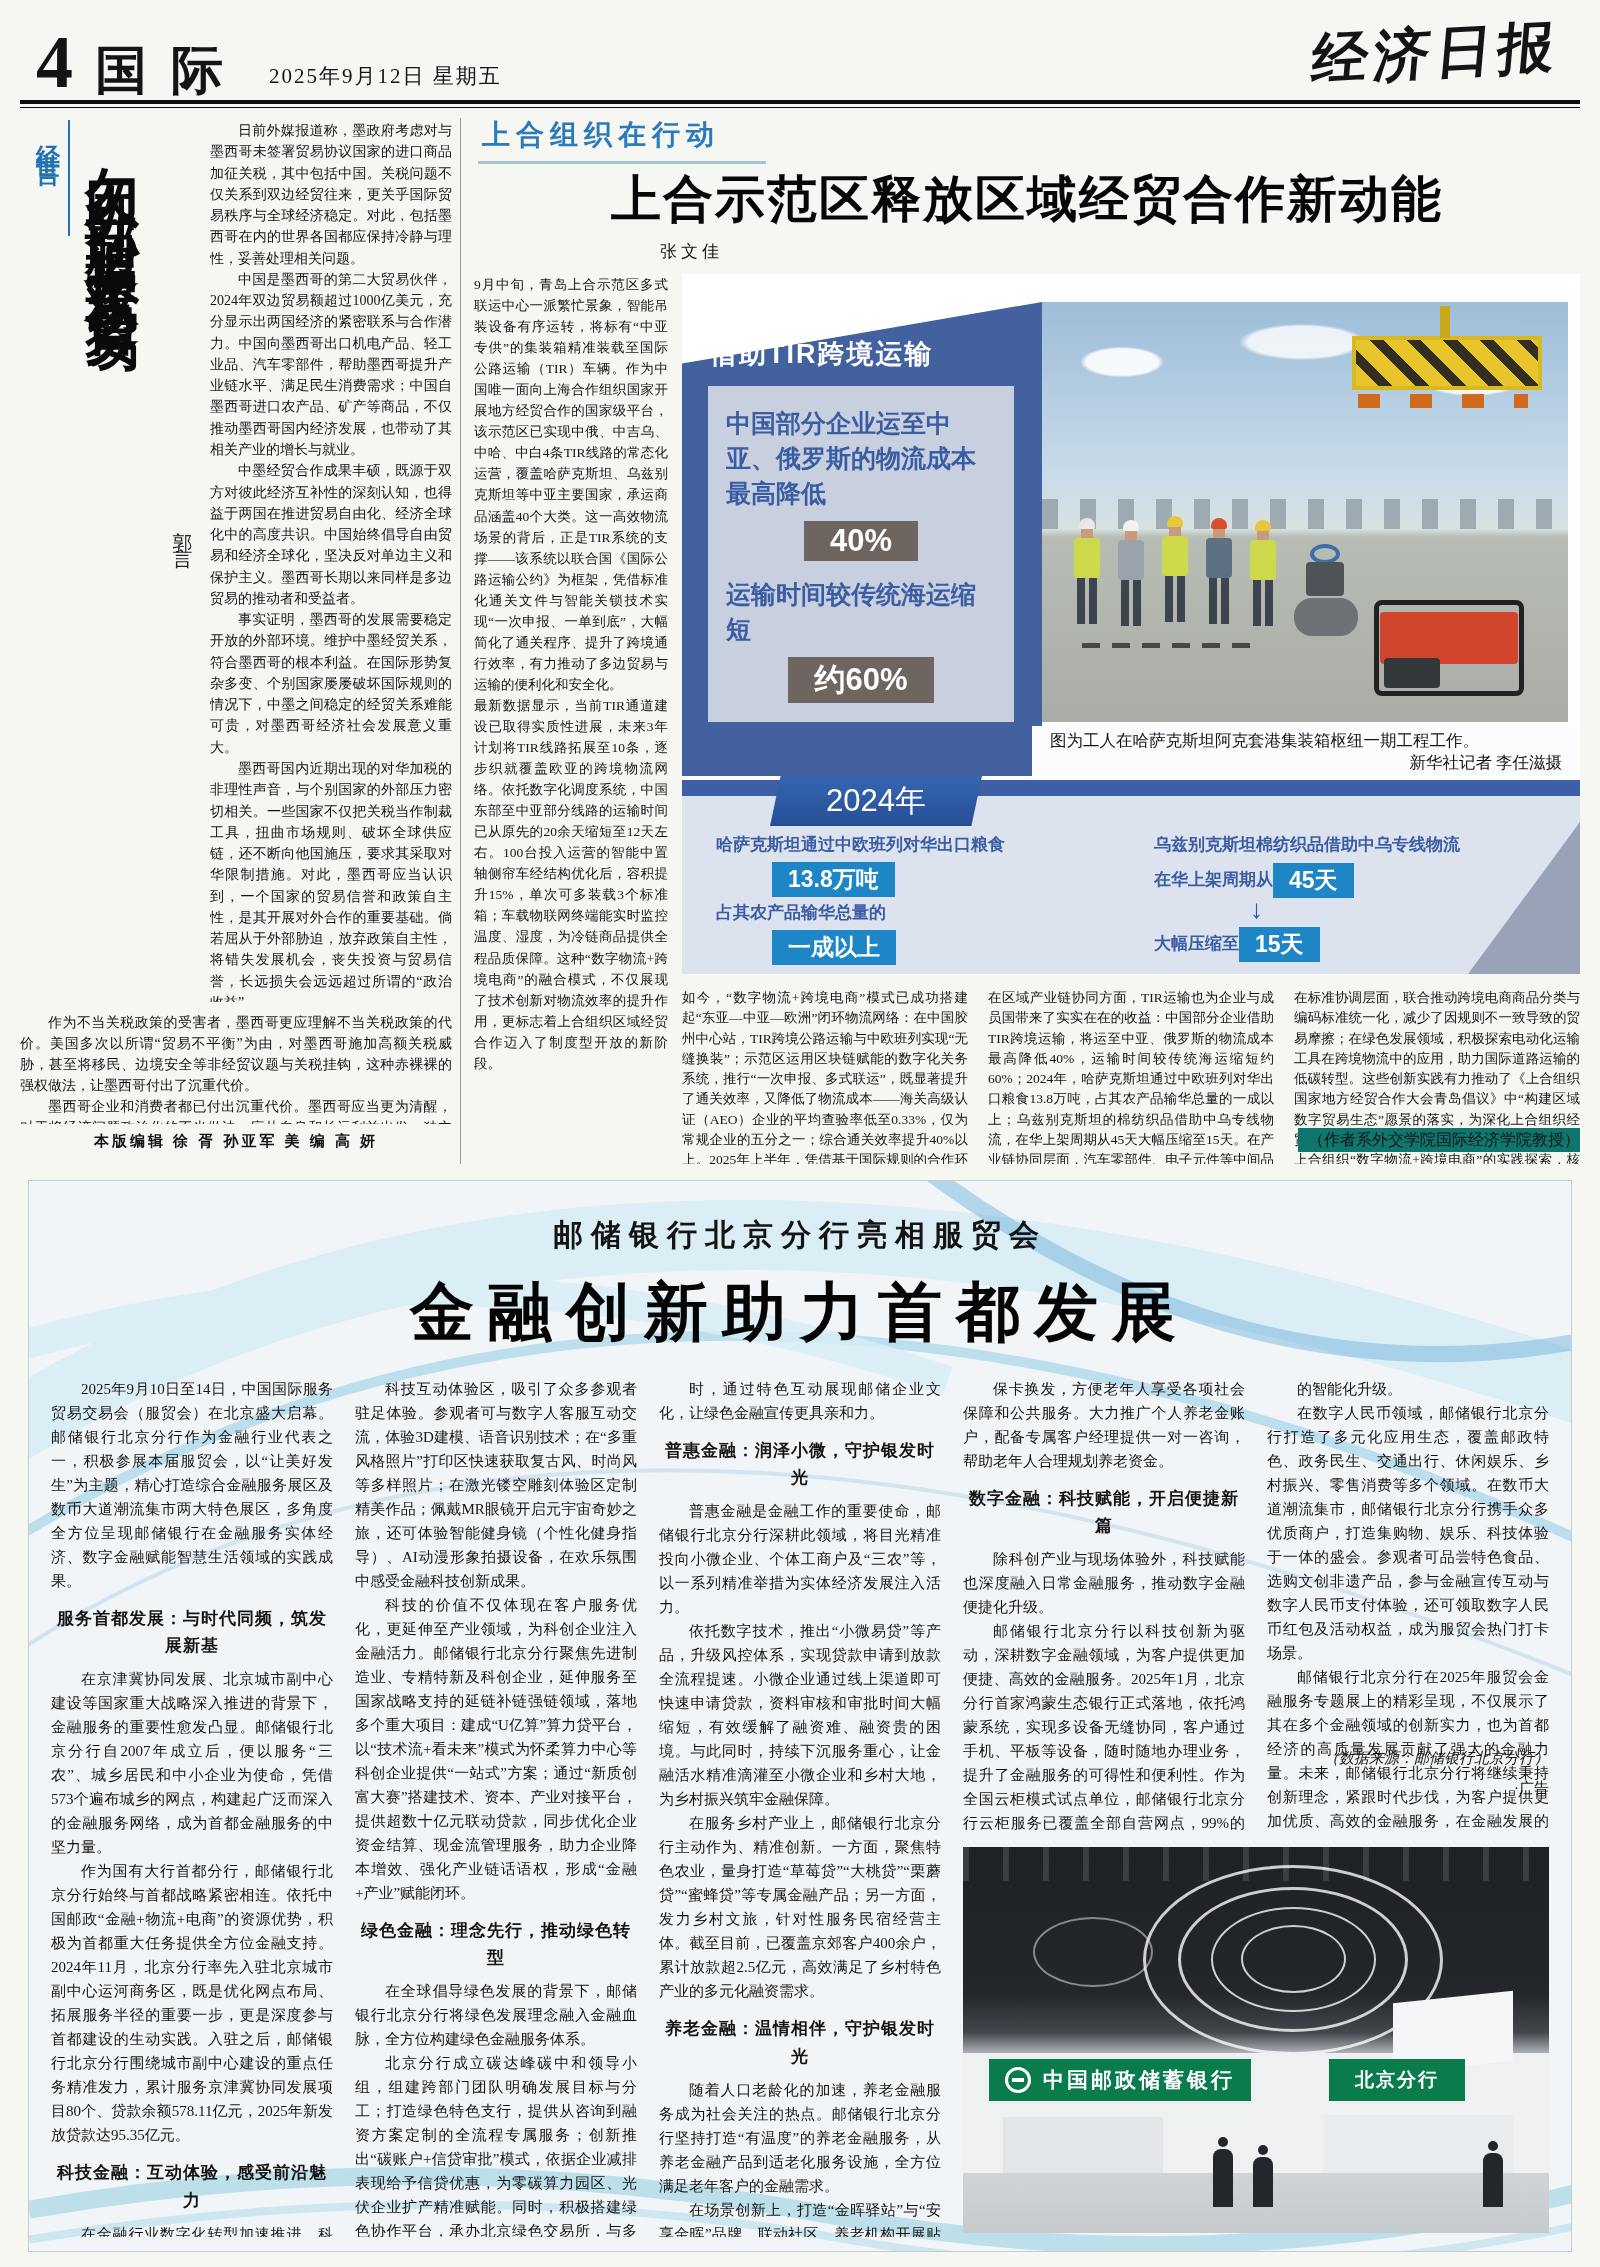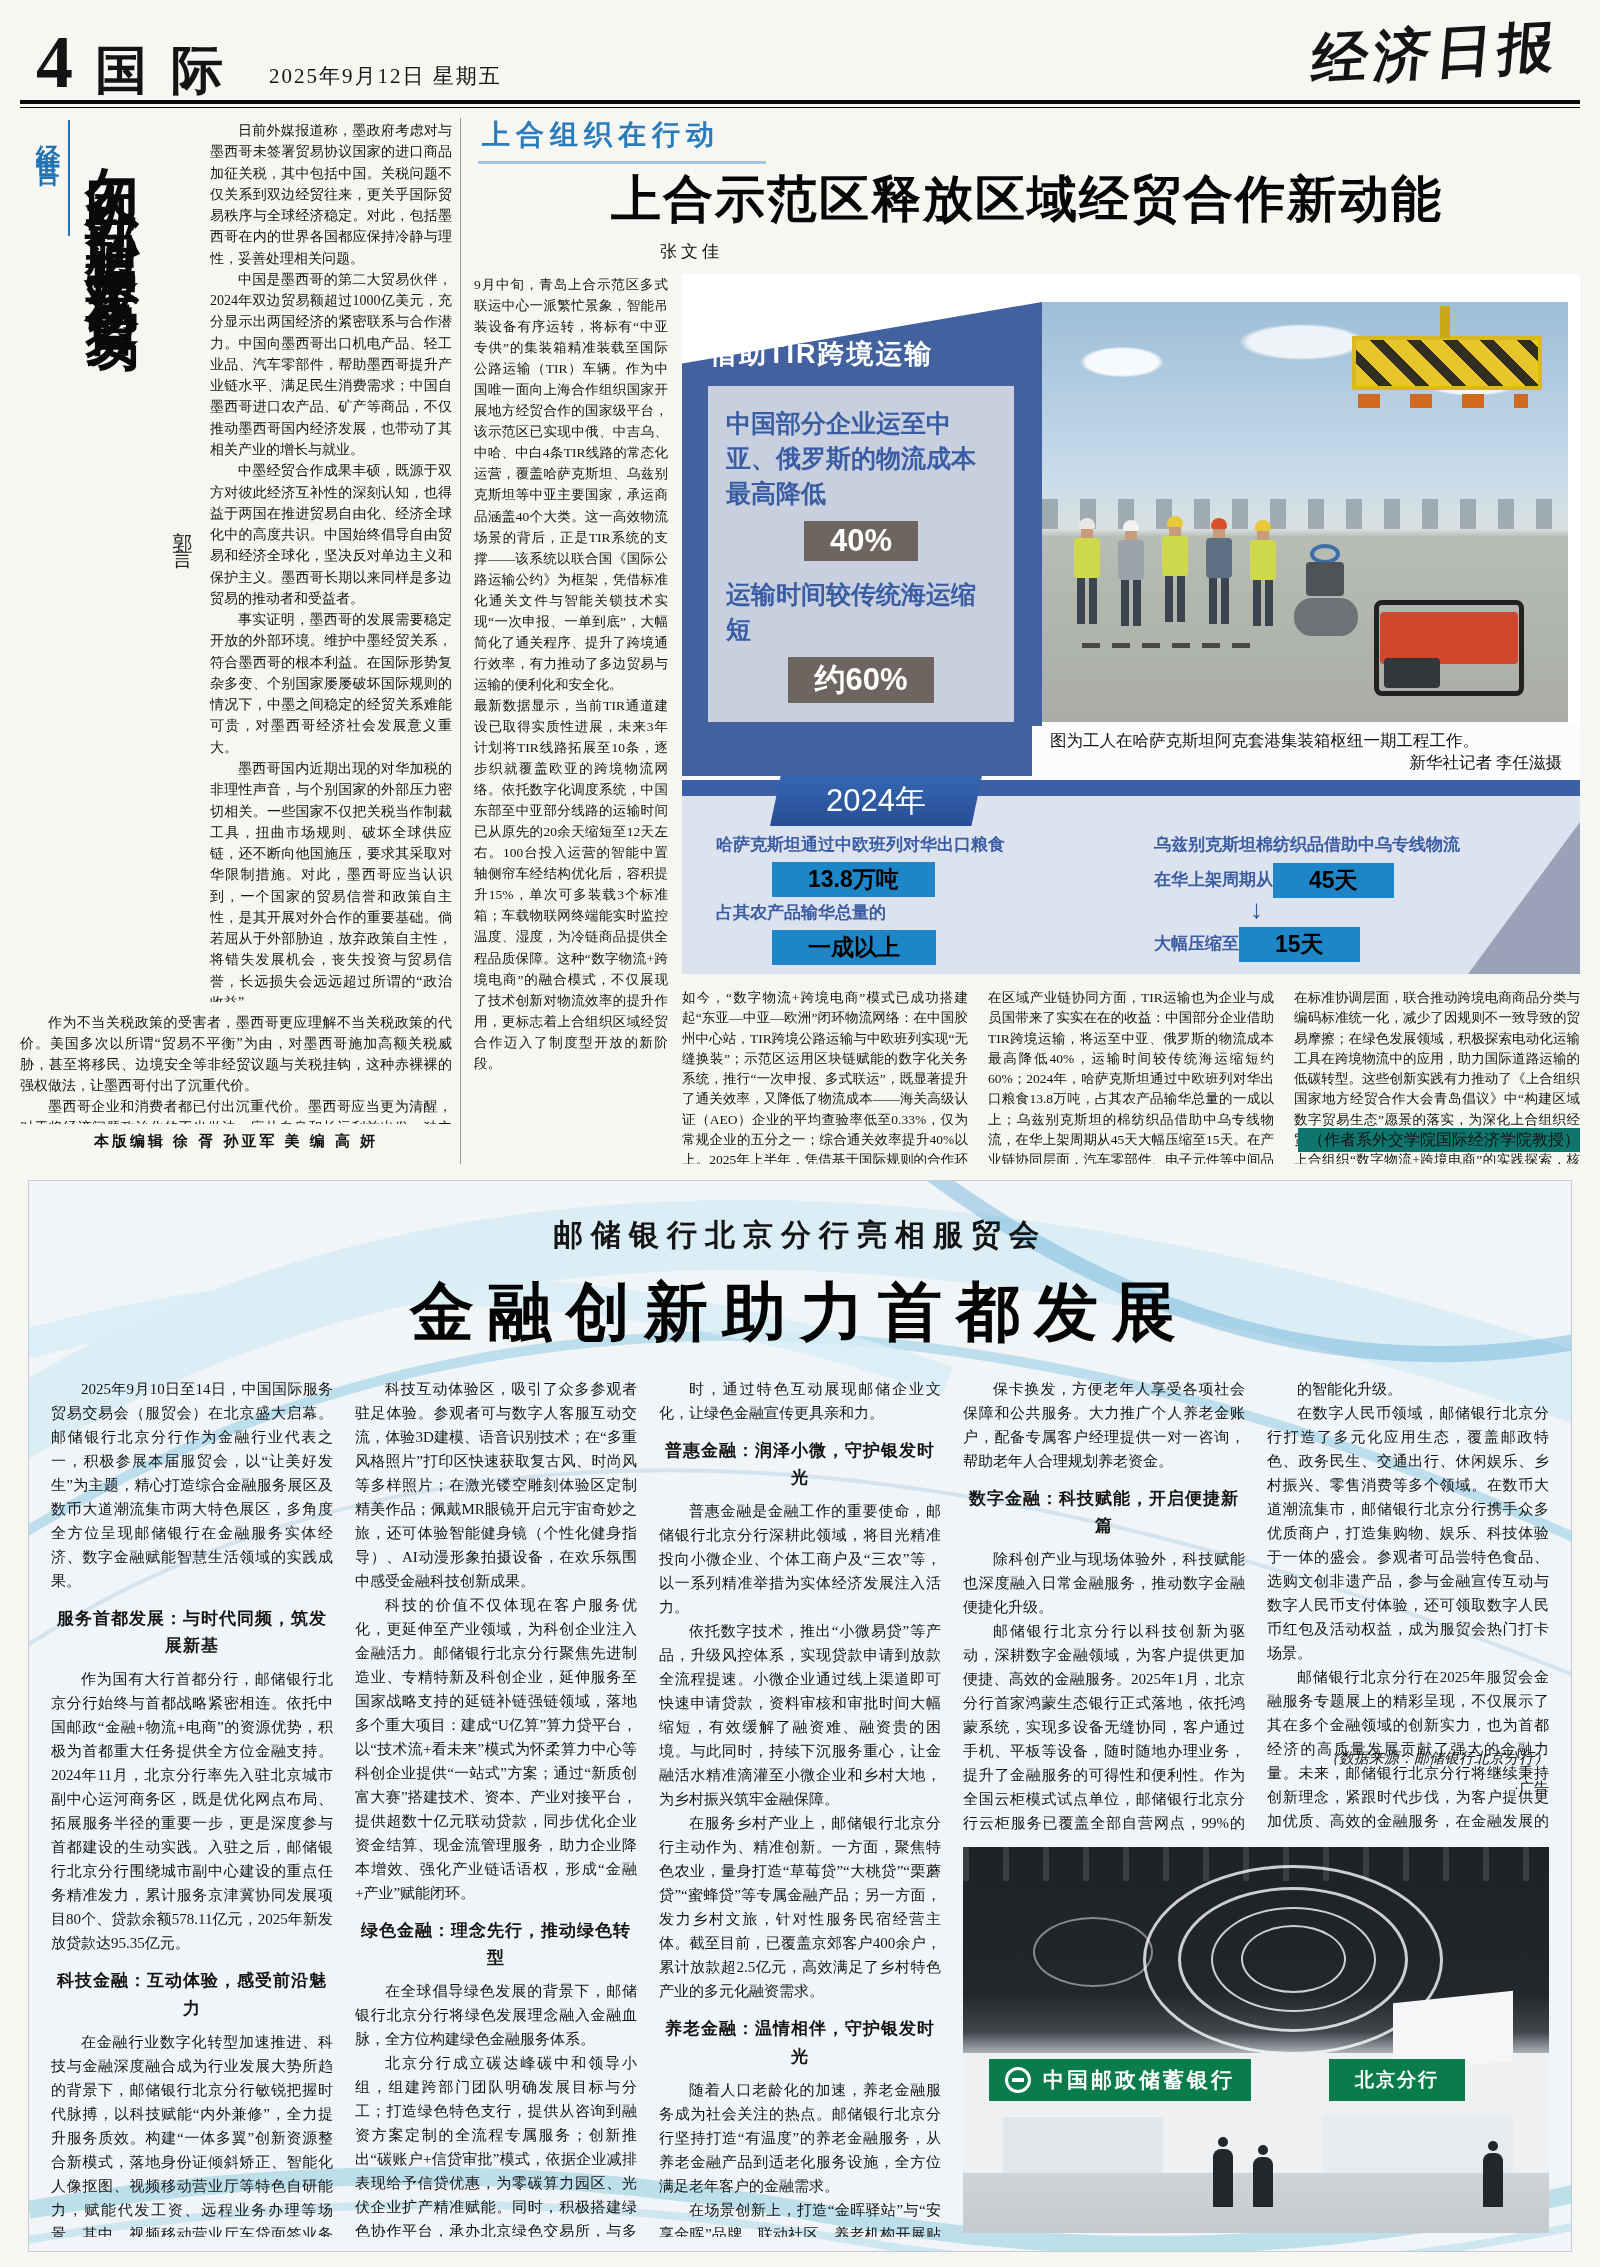--- a/index.html
+++ b/index.html
@@ -105,22 +105,22 @@
   .ig-credit { display:block; text-align:right; }
   .ig-band { position:absolute; left:0; right:0; top:506px; height:16px; background:#3d5fa6; }
   .ig-year { position:absolute; left:88px; top:502px; width:212px; height:50px;
              background:linear-gradient(#3566b2,#274e95); color:#fff; font-family:"Liberation Sans",sans-serif;
              font-weight:normal; font-size:31px; display:grid; place-items:center;
              clip-path:polygon(5% 0,100% 0,95% 100%,0 100%); z-index:3; }
   .ig-stats { position:absolute; left:0; right:0; top:522px; bottom:0; background:#dde3ee;
               padding:38px 34px 0; display:flex; gap:46px; }
   .ig-group { width:48%; }
   .ig-glabel { color:#3a5ca2; font-family:"Liberation Sans",sans-serif; font-weight:bold; font-size:17px; line-height:1.35; }
-  .ig-box-blue { display:inline-block; background:#1e86c6; color:#000000; font-family:"Liberation Sans",sans-serif;
-                 font-weight:bold; font-size:23px; padding:2px 36px; margin:5px 0 5px 56px; }
+  .ig-box-blue { display:inline-block; background:#1e86c6; color:#ffffff; font-family:"Liberation Sans",sans-serif;
+                 font-weight:bold; font-size:23px; padding:2px 16px; margin:5px 0 5px 56px; }
   .ig-row { display:flex; align-items:center; margin-top:6px; }
   .ig-row .ig-box-blue { margin:0; }
   .ig-arrow { color:#2d57a5; font-size:26px; font-weight:bold; margin-left:96px; line-height:.9; }
   .ig-tri { position:absolute; right:0; bottom:0; width:112px; height:152px; background:#99a2b6;
             clip-path:polygon(100% 0,100% 100%,0 100%); }
 
   
   .ad { position:absolute; left:28px; top:1180px; width:1544px; height:1072px; background:#f1f5f8;
         border:1px solid #c6cbcd; overflow:hidden; }
   .ad-bg { position:absolute; inset:0; }
@@ -323,20 +323,21 @@
     <path d="M0,1060 Q420,990 820,1060 T1620,1030" stroke="#a9d8e6" stroke-width="8" fill="none" opacity="0.5"></path>
   </svg>
 
   <div class="ad-kicker">邮储银行北京分行亮相服贸会</div>
   <div class="ad-headline">金融创新助力首都发展</div>
 
   <div class="ad-cols">
     <div class="ad-col ad-c1">
       <p>2025年9月10日至14日，中国国际服务贸易交易会（服贸会）在北京盛大启幕。邮储银行北京分行作为金融行业代表之一，积极参展本届服贸会，以“让美好发生”为主题，精心打造综合金融服务展区及数币大道潮流集市两大特色展区，多角度全方位呈现邮储银行在金融服务实体经济、数字金融赋能智慧生活领域的实践成果。</p>
       <h3>服务首都发展：与时代同频，筑发展新基</h3>
+      <p>在京津冀协同发展、北京城市副中心建设等国家重大战略深入推进的背景下，金融服务的重要性愈发凸显。邮储银行北京分行自2007年成立后，便以服务“三农”、城乡居民和中小企业为使命，凭借573个遍布城乡的网点，构建起广泛而深入的金融服务网络，成为首都金融服务的中坚力量。</p>
       <p>作为国有大行首都分行，邮储银行北京分行始终与首都战略紧密相连。依托中国邮政“金融+物流+电商”的资源优势，积极为首都重大任务提供全方位金融支持。2024年11月，北京分行率先入驻北京城市副中心运河商务区，既是优化网点布局、拓展服务半径的重要一步，更是深度参与首都建设的生动实践。入驻之后，邮储银行北京分行围绕城市副中心建设的重点任务精准发力，累计服务京津冀协同发展项目80个、贷款余额578.11亿元，2025年新发放贷款达95.35亿元。</p>
       <h3>科技金融：互动体验，感受前沿魅力</h3>
       <p>在金融行业数字化转型加速推进、科技与金融深度融合成为行业发展大势所趋的背景下，邮储银行北京分行敏锐把握时代脉搏，以科技赋能“内外兼修”，全力提升服务质效。构建“一体多翼”创新资源整合新模式，落地身份证倾斜矫正、智能化人像抠图、视频移动营业厅等特色自研能力，赋能代发工资、远程业务办理等场景。其中，视频移动营业厅车贷面签业务累计服务超6万名客户，提供资金支持逾125.67亿元。</p>
 
     </div>
     <div class="ad-col ad-c2">
       <p>科技互动体验区，吸引了众多参观者驻足体验。参观者可与数字人客服互动交流，体验3D建模、语音识别技术；在“多重风格照片”打印区快速获取复古风、时尚风等多样照片；在激光镂空雕刻体验区定制精美作品；佩戴MR眼镜开启元宇宙奇妙之旅，还可体验智能健身镜（个性化健身指导）、AI动漫形象拍摄设备，在欢乐氛围中感受金融科技创新成果。</p>
       <p>科技的价值不仅体现在客户服务优化，更延伸至产业领域，为科创企业注入金融活力。邮储银行北京分行聚焦先进制造业、专精特新及科创企业，延伸服务至国家战略支持的延链补链强链领域，落地多个重大项目：建成“U亿算”算力贷平台，以“技术流+看未来”模式为怀柔算力中心等科创企业提供“一站式”方案；通过“新质创富大赛”搭建技术、资本、产业对接平台，提供超数十亿元联动贷款，同步优化企业资金结算、现金流管理服务，助力企业降本增效、强化产业链话语权，形成“金融+产业”赋能闭环。</p>
       <h3>绿色金融：理念先行，推动绿色转型</h3>
       <p>在全球倡导绿色发展的背景下，邮储银行北京分行将绿色发展理念融入金融血脉，全方位构建绿色金融服务体系。</p>

